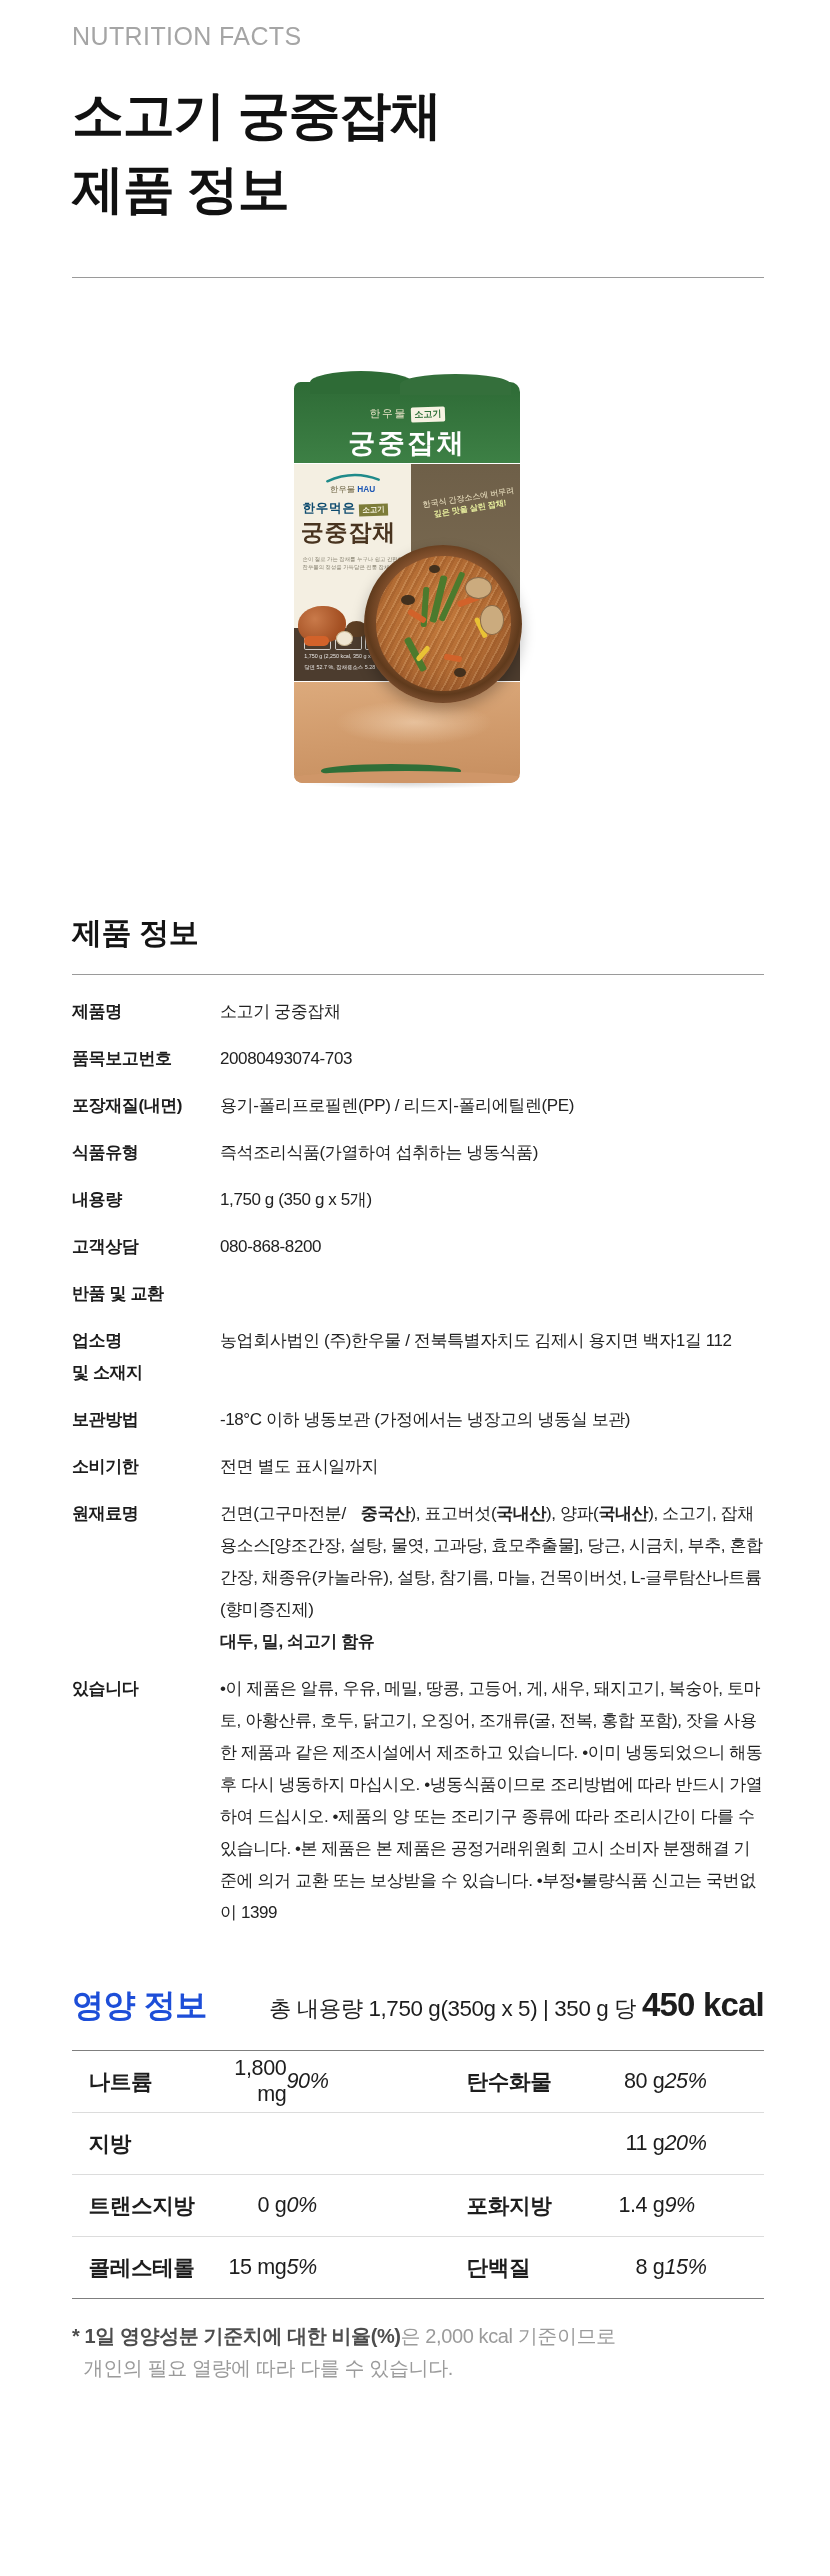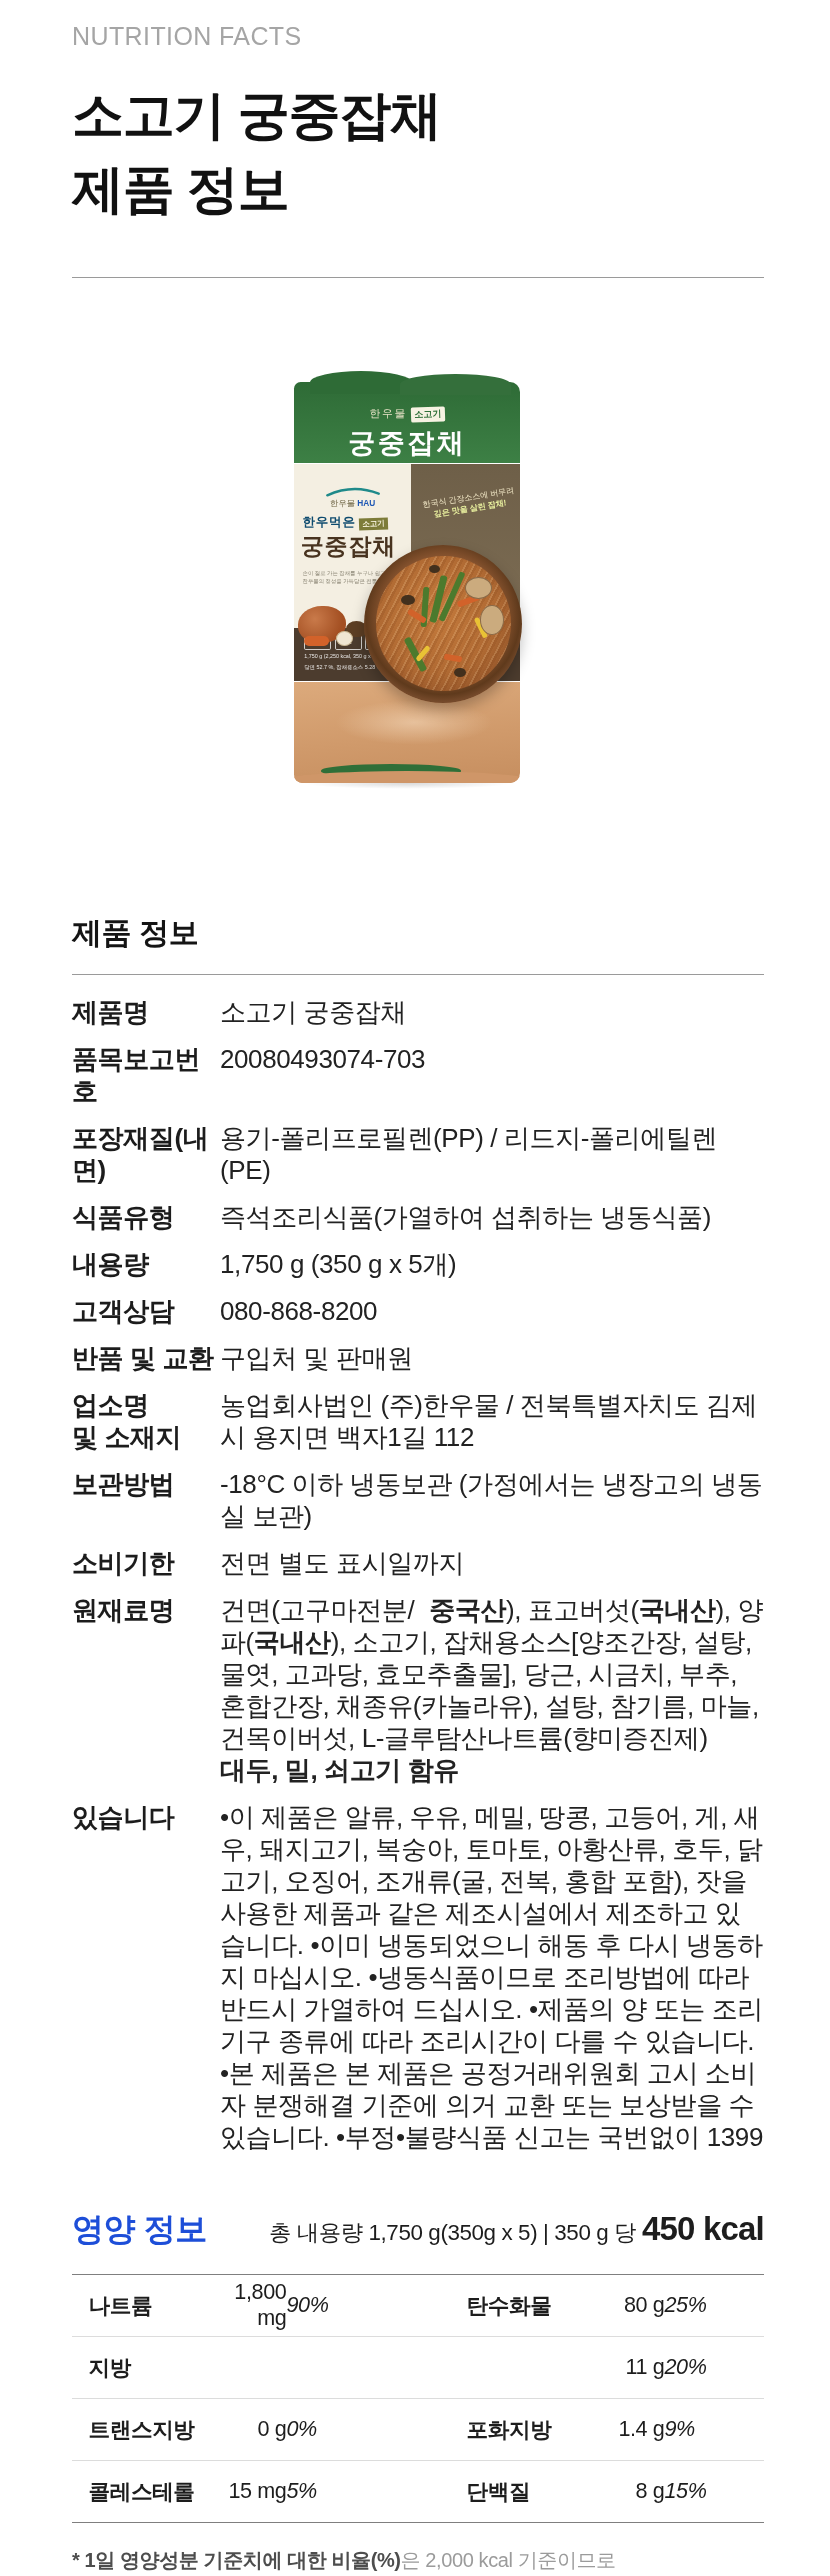--- a/index.html
+++ b/index.html
@@ -26,21 +26,21 @@
   .bump2{top:-8.3px;left:47%;width:49%;height:21px;border-radius:55% 55% 0 0;background:#346f3b;}
   .green-label{position:absolute;left:0;right:0;top:23px;text-align:center;}
   .green-script{font-size:10.8px;color:#e9e3c8;letter-spacing:1.7px;}
   .chip-beef-green{display:inline-block;margin-left:4.2px;padding:0.8px 3.3px;background:#f6f2e2;
     color:#2f7038;font-size:9px;font-weight:700;border-radius:1.7px;transform:rotate(-2deg);}
   .green-title{margin-top:3.3px;font-size:27px;font-weight:700;color:#ffffff;letter-spacing:2.5px;}
 
   .bag-mid{position:absolute;top:93px;left:0;right:0;height:164px;display:flex;}
   .panel-cream{width:117px;background:#f4efe2;position:relative;overflow:visible;}
   .panel-olive{flex:1;background:linear-gradient(180deg,#6e5f48,#7d6d54);position:relative;}
-  .logo-block{text-align:center;padding-top:23px;}
+  .logo-block{text-align:center;padding-top:9px;}
   .swoosh{display:block;margin:0 auto;}
   .logo-line{font-size:8.3px;color:#6b6242;}
   .logo-abbr{color:#1f58b5;font-weight:700;}
   .cream-script-row{text-align:left;padding:5px 0 0 8.3px;}
   .cream-script{font-size:12.5px;color:#0c4a6e;font-weight:700;letter-spacing:0.8px;}
   .chip-beef-olive{display:inline-block;margin-left:3.3px;padding:0.8px 3.3px;background:#7d7c39;
     color:#f6f2dd;font-size:7.5px;font-weight:700;transform:rotate(-2deg);}
   .cream-title{padding-left:6.6px;font-size:23px;font-weight:700;color:#48331f;letter-spacing:0.8px;}
   .cream-desc{padding:6.6px 0 0 8.3px;font-size:5.4px;line-height:8.3px;color:#8d8877;}
   .food-illustration{position:absolute;left:3.3px;bottom:-21.6px;width:100px;height:50px;z-index:3;}
@@ -78,21 +78,21 @@
   .g-green{background:#4c7a2d;}
   .g-carrot{background:#d2622a;}
   .g-yellow{background:#e9c235;}
   .g-dark{background:#43301d;border-radius:50%;}
   .g-mush{background:#cbab7e;border:0.8px solid #8a6a48;border-radius:50%;}
 
   
   h2.section-title{margin:131px 0 0;font-size:30px;line-height:37px;font-weight:700;color:#141414;letter-spacing:-0.4px;}
   .divider-2{border:none;border-top:1.7px solid #9a9a9a;margin:23px 0 0;height:0;}
   .info-table{padding-top:21.6px;}
-  .info-row{display:flex;margin-bottom:15px;font-size:26px;line-height:32px;letter-spacing:-0.4px;}
+  .info-row{display:flex;margin-bottom:15px;font-size:17px;line-height:32px;letter-spacing:-0.4px;}
   .info-label{width:148px;flex:none;font-weight:700;color:#1c1c1c;}
   .info-value{flex:1;color:#222;}
   .allergen-line{font-weight:700;}
 
   
   .nutri-head{display:flex;align-items:baseline;justify-content:space-between;margin-top:55px;}
   h2.nutri-title{margin:0;font-size:32px;font-weight:700;color:#1d4ed8;letter-spacing:-0.4px;}
   .nutri-summary{font-size:22.4px;color:#1d1d1d;letter-spacing:-0.4px;}
   .nutri-kcal{font-size:33px;font-weight:700;letter-spacing:-0.8px;}
   .nutri-table{margin-top:21.6px;border-top:1.7px solid #7f7f7f;border-bottom:1.7px solid #7f7f7f;}
@@ -222,21 +222,20 @@
     <div class="info-row">
       <div class="info-label">내용량</div>
       <div class="info-value">1,750 g (350 g x 5개)</div>
     </div>
     <div class="info-row">
       <div class="info-label">고객상담</div>
       <div class="info-value">080-868-8200</div>
     </div>
     <div class="info-row">
       <div class="info-label">반품 및 교환</div>
-      <div class="info-value">구입처 및 판매원</div>
     </div>
     <div class="info-row">
       <div class="info-label">
         <span>업소명</span><br>
         <span>및 소재지</span>
       </div>
       <div class="info-value">농업회사법인 (주)한우물 / 전북특별자치도 김제시 용지면 백자1길 112</div>
     </div>
     <div class="info-row">
       <div class="info-label">보관방법</div>

